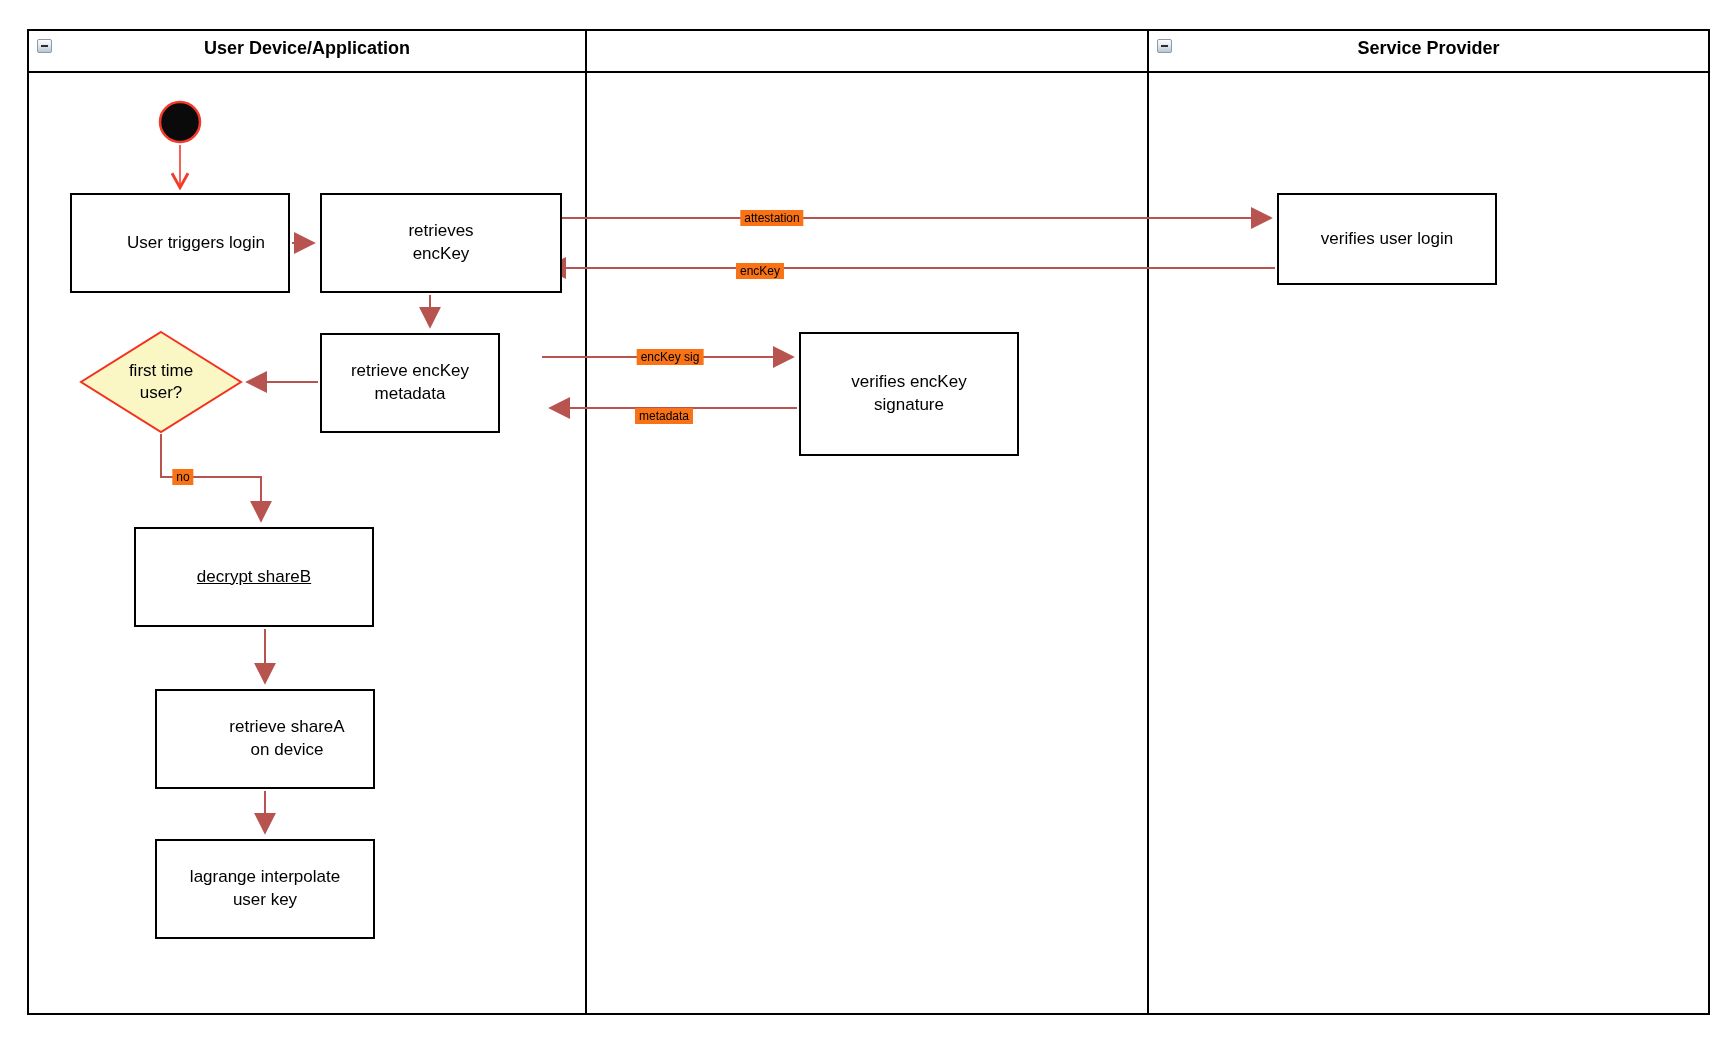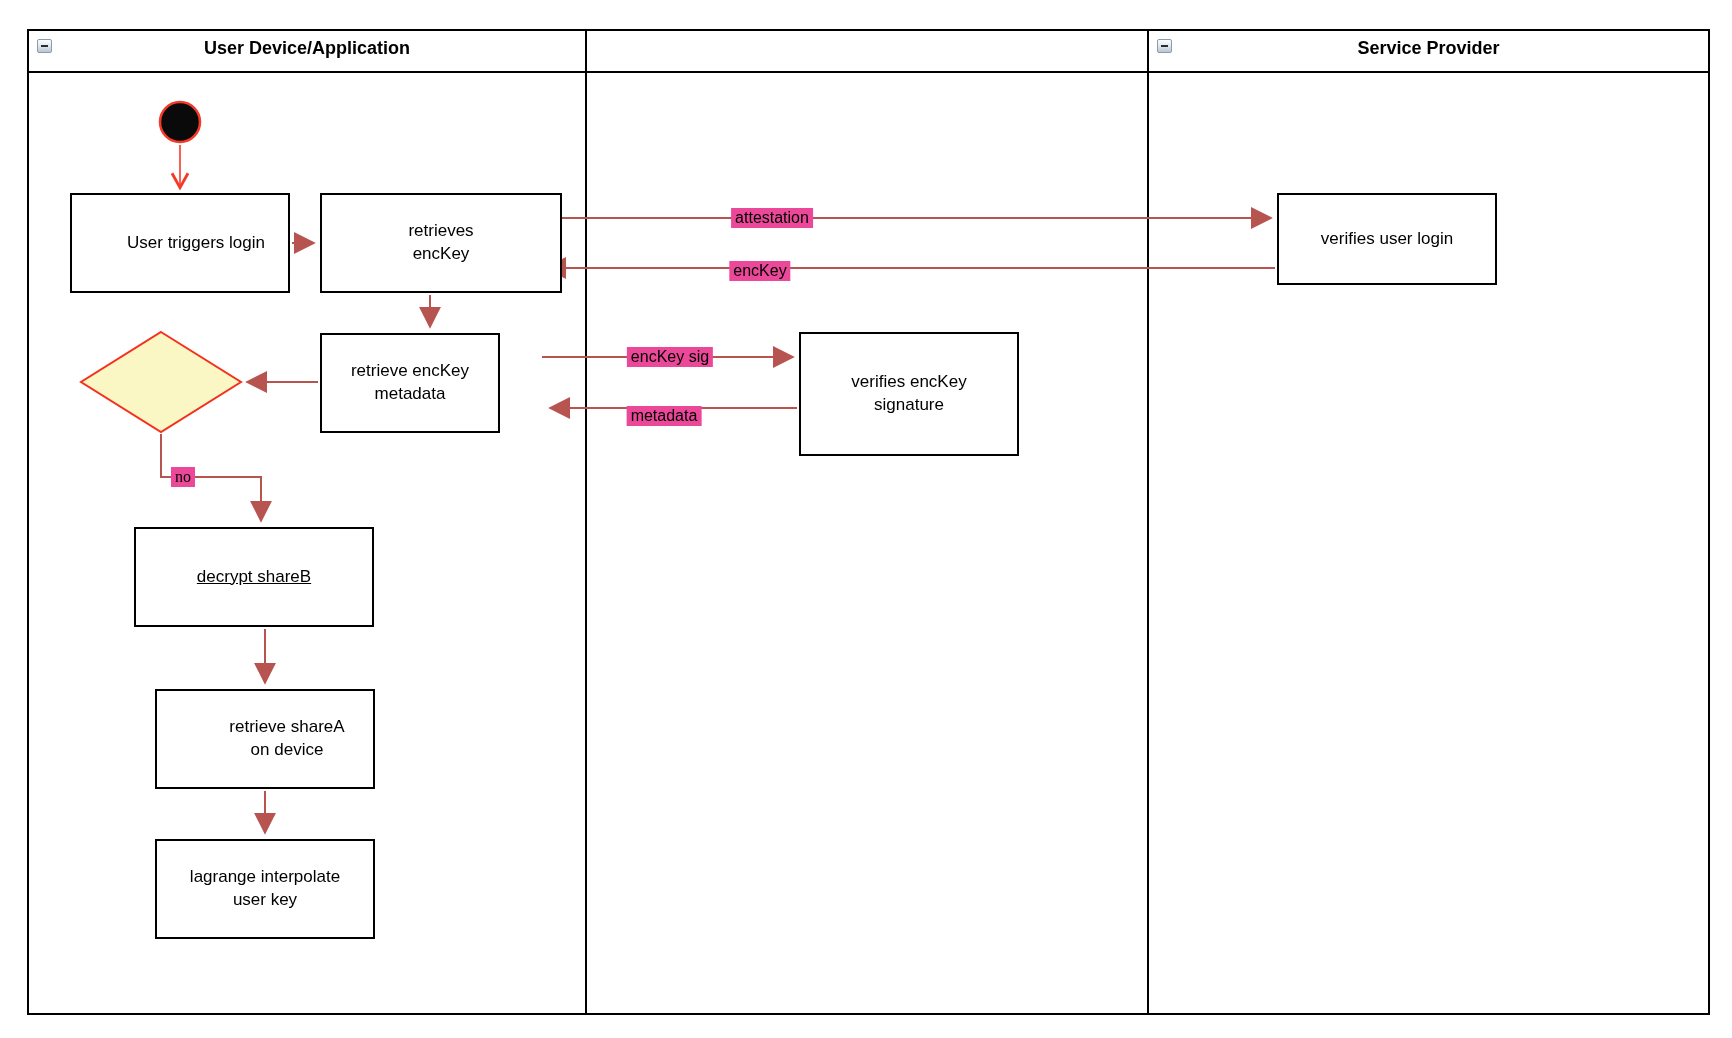--- a/index.html
+++ b/index.html
@@ -27,21 +27,21 @@
     display:flex;align-items:center;justify-content:center;
     text-align:center;font-size:17px;line-height:1.35;white-space:pre-line;
   }
   .diamond-label{
     position:absolute;z-index:2;background:transparent;
     display:flex;align-items:center;justify-content:center;
     text-align:center;font-size:17px;line-height:1.3;white-space:pre-line;
   }
   .edge-label{
     position:absolute;z-index:3;transform:translate(-50%,-50%);
-    background:#ec4899;padding:1px 4px;font-size:16px;white-space:nowrap;color:#000;
+    background:#f97316;padding:1px 4px;font-size:12px;white-space:nowrap;color:#000;
   }
   .edge{stroke:#b85450;stroke-width:2;fill:none;}
   .edge-red{stroke:#f43a28;stroke-width:1.6;fill:none;}
   .lane-frame{fill:none;stroke:#000;stroke-width:2;}
   .start-node{fill:#0a0a0a;stroke:#f43a28;stroke-width:2.5;}
   .decision{fill:#faf7c5;stroke:#f5301c;stroke-width:2;}
 </style>
 </head>
 <body>
 
@@ -99,20 +99,22 @@
 metadata</div>
   <div class="node" style="left:134px;top:527px;width:240px;height:100px;text-decoration:underline;">decrypt shareB</div>
   <div class="node" style="left:155px;top:689px;width:220px;height:100px;padding-left:44px;">retrieve shareA
 on device</div>
   <div class="node" style="left:155px;top:839px;width:220px;height:100px;">lagrange interpolate
 user key</div>
   <div class="node" style="left:799px;top:332px;width:220px;height:124px;">verifies encKey
 signature</div>
   <div class="node" style="left:1277px;top:193px;width:220px;height:92px;">verifies user login</div>
 
+  <div class="diamond-label" style="left:81px;top:332px;width:160px;height:100px;">first time
+user?</div>
 
   <div class="edge-label" style="left:772px;top:218px;">attestation</div>
   <div class="edge-label" style="left:760px;top:271px;">encKey</div>
   <div class="edge-label" style="left:670px;top:357px;">encKey sig</div>
   <div class="edge-label" style="left:664px;top:416px;">metadata</div>
-  <div class="edge-label" style="left:183px;top:477px;font-family:Liberation Serif, serif;">no</div>
+  <div class="edge-label" style="left:183px;top:477px;">no</div>
 
 </div>
 
 </body></html>

